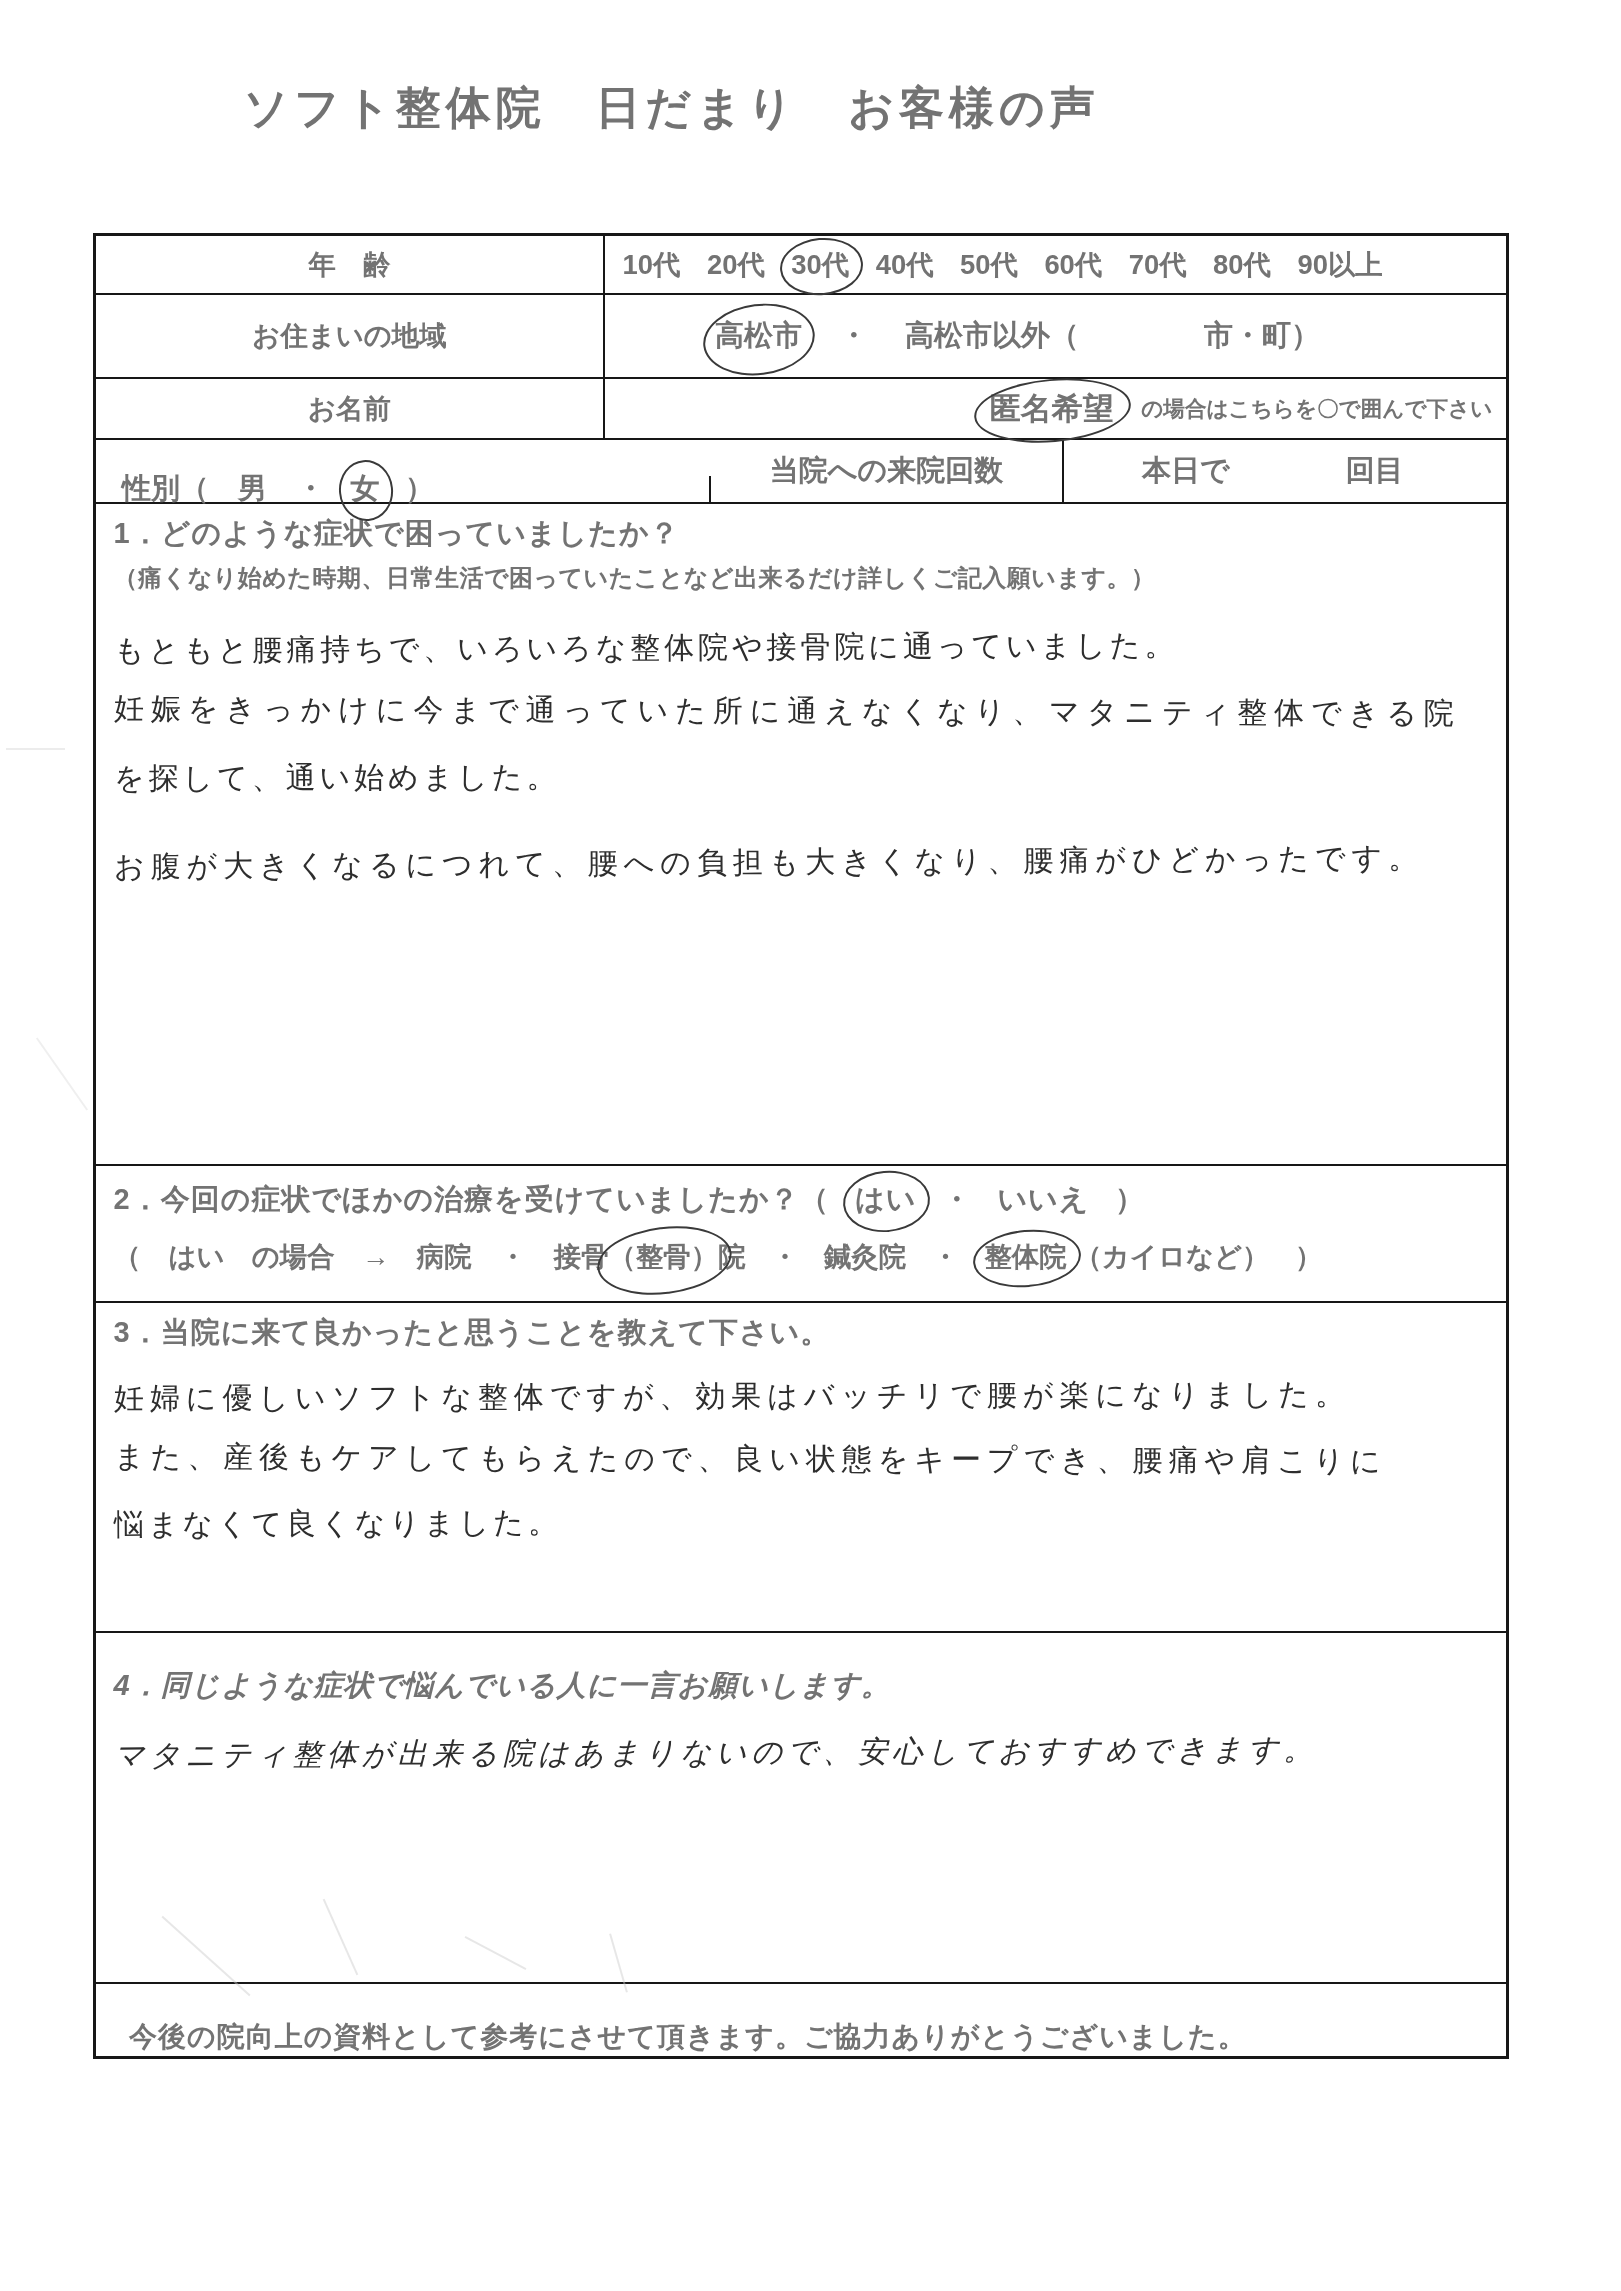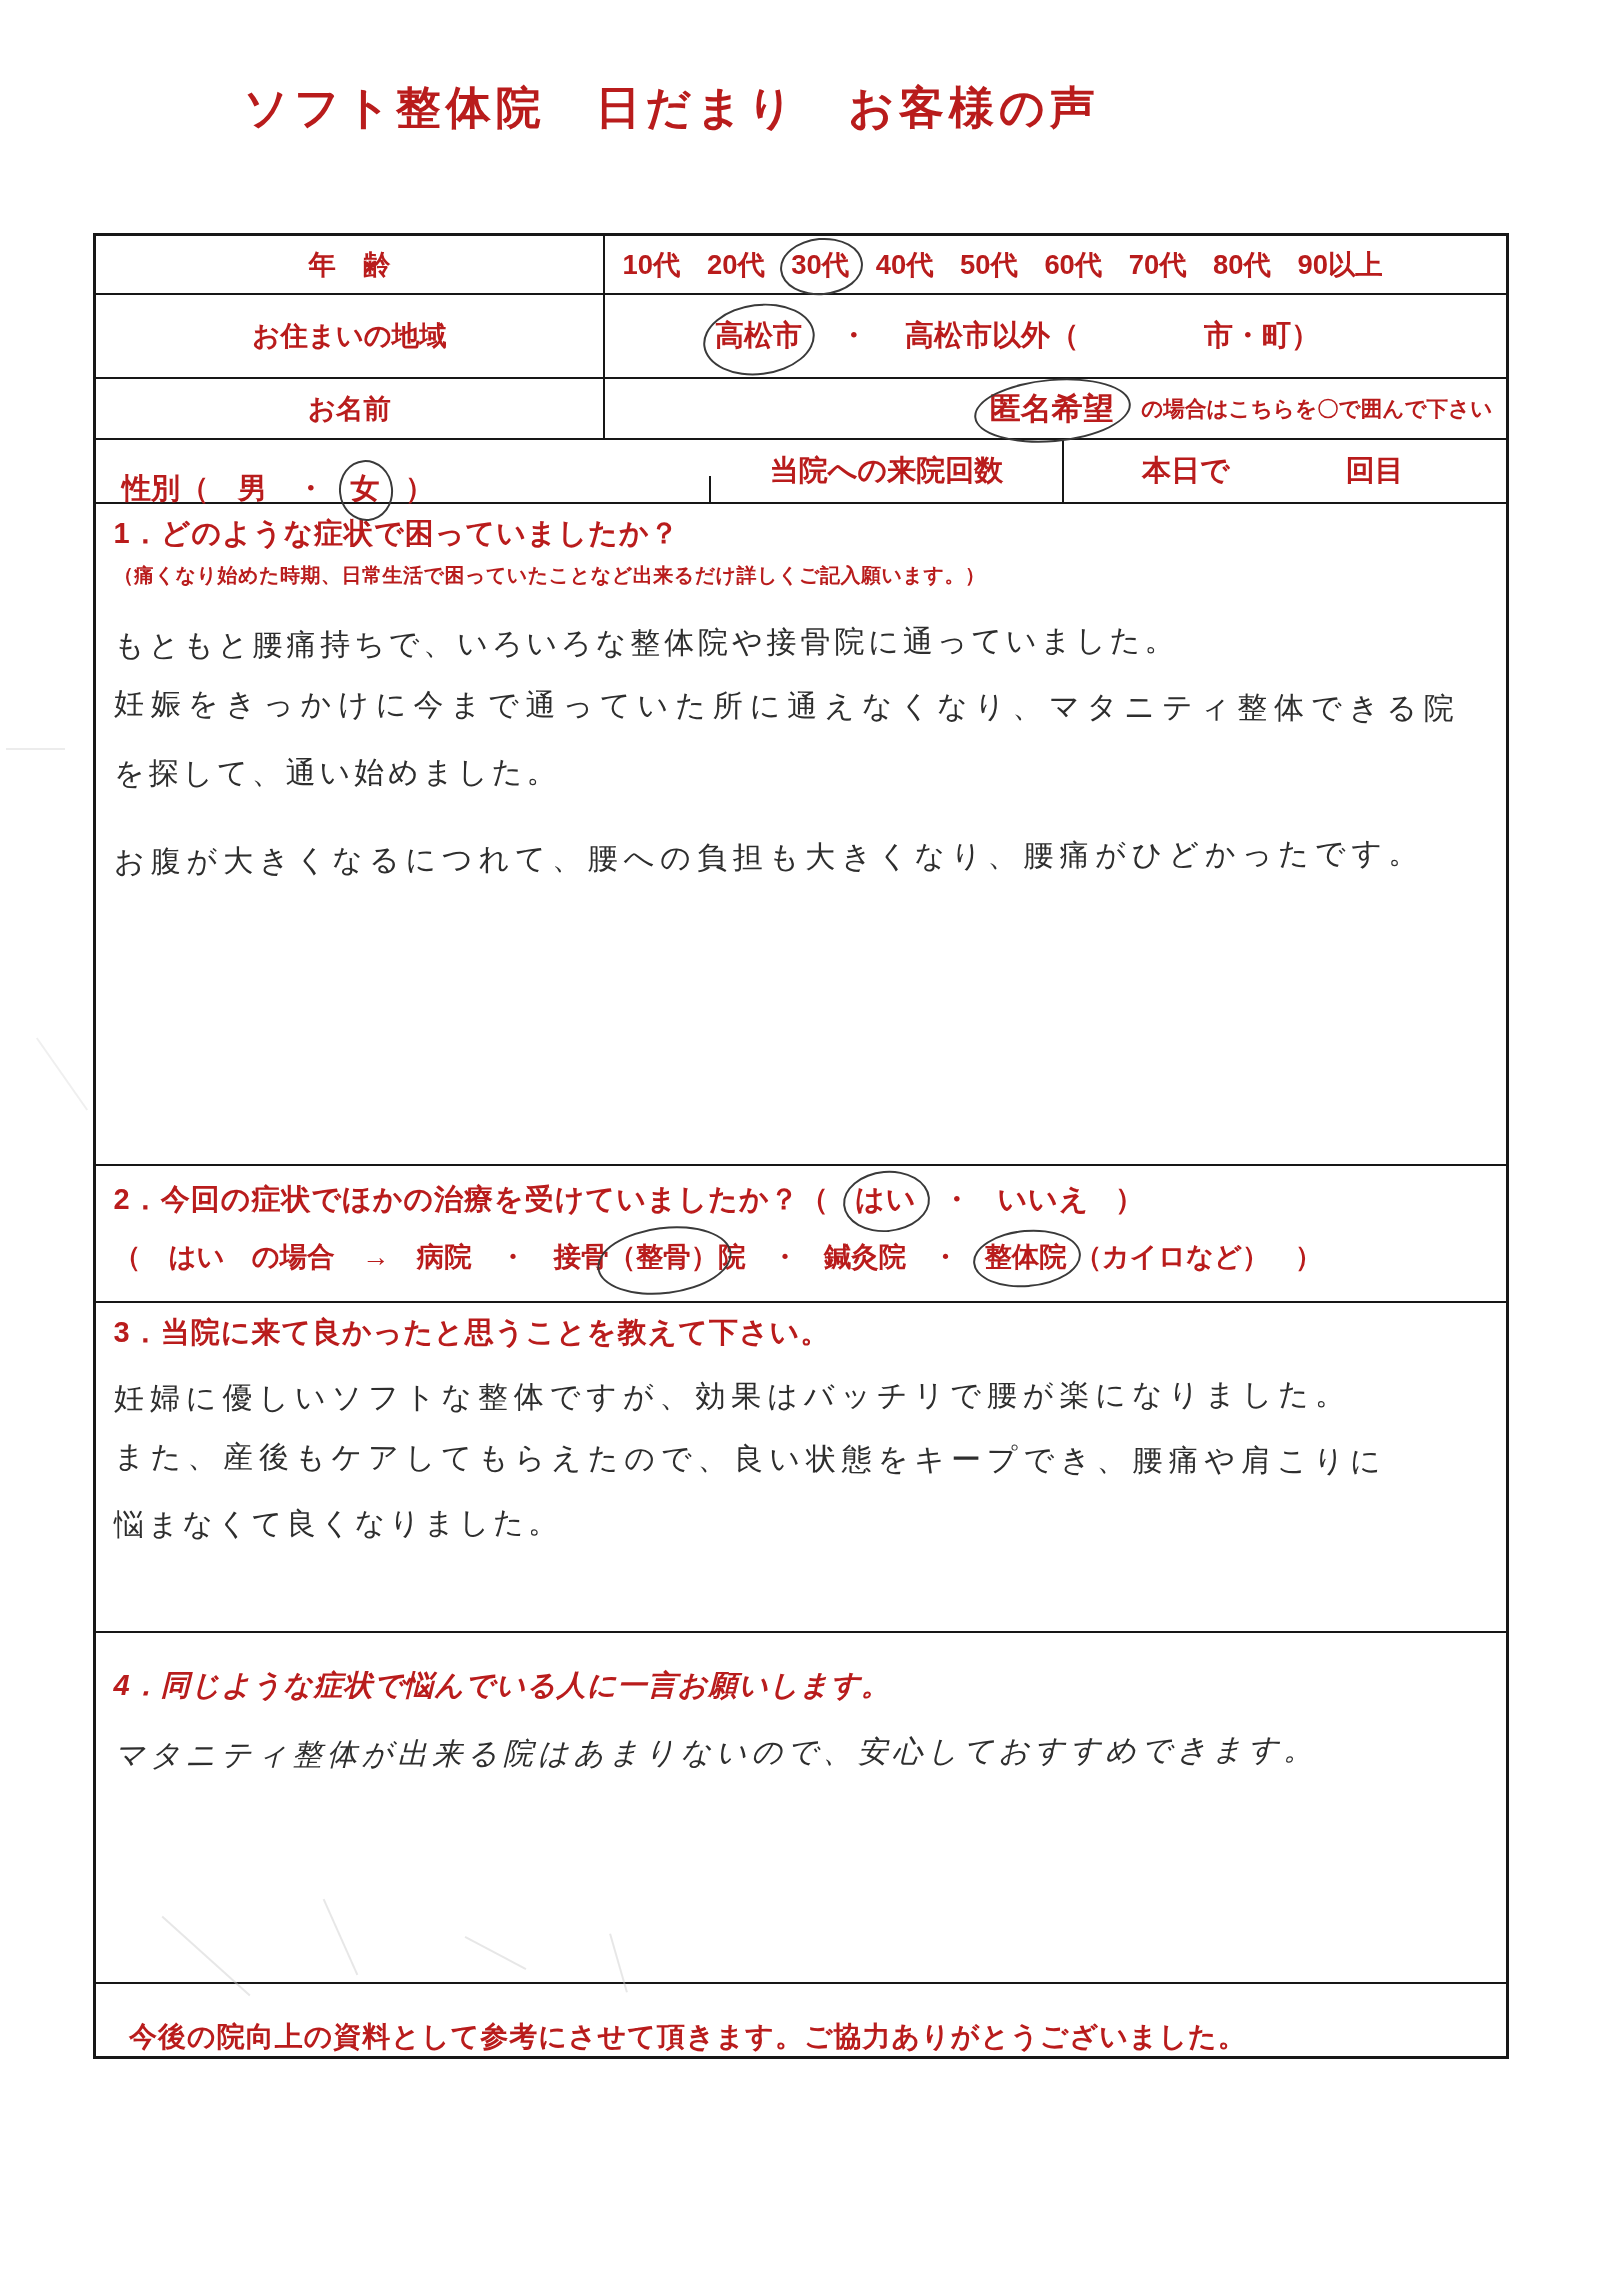--- a/index.html
+++ b/index.html
@@ -3,21 +3,21 @@
 <meta charset="utf-8">
 <style>
   html,body{margin:0;padding:0;background:#ffffff;}
   .sheet{
     position:relative;
     width:1621px;height:2292px;
     background:#ffffff;
     overflow:hidden;
     font-family:"Liberation Sans",sans-serif;
   }
-  .printed{font-family:"Liberation Sans",sans-serif;font-weight:700;color:#b91c1c;}
+  .printed{font-family:"Liberation Sans",sans-serif;font-weight:700;color:#737373;}
   .hand{
     font-family:"DejaVu Sans",sans-serif;font-weight:400;color:#2e2e2e;
     letter-spacing:3.9px;
   }
   .title{
     position:absolute;left:243px;top:78px;
     font-size:45px;letter-spacing:4.9px;white-space:nowrap;
   }
   .form{
     position:absolute;left:93px;top:233px;width:1416px;
@@ -52,21 +52,21 @@
   .g1{width:615px;border-right:2px solid #171717;padding-left:26px;flex:none;margin-top:36px;}
   .g2{width:353px;border-right:2px solid #171717;justify-content:center;flex:none;}
   .g3{flex:1;padding-left:78px;gap:116px;align-items:center;}
   .sect{box-sizing:border-box;border-bottom:2.9px solid #171717;padding:9.8px 15.7px 0 17.6px;}
   .sect-q1{height:662px;}
   .sect-q2{height:137px;padding-top:13.7px;}
   .sect-q3{height:330px;}
   .sect-q4{height:351px;padding-top:33px;font-style:italic;}
   .sect-footer{height:72px;border-bottom:none;display:flex;align-items:flex-end;padding-left:33px;}
   .q-head{font-size:29px;letter-spacing:1px;}
-  .q-sub{font-size:20px;margin-top:7.8px;letter-spacing:0.5px;}
+  .q-sub{font-size:24px;margin-top:7.8px;letter-spacing:0.5px;}
   .hline{font-size:30px;white-space:nowrap;}
   .q1-l1{margin-top:33px;transform:rotate(-0.3deg);}
   .q1-l2{margin-top:23.5px;letter-spacing:6.9px;transform:rotate(0.2deg);}
   .q1-l3{margin-top:23.5px;transform:rotate(-0.2deg);}
   .q1-l4{margin-top:45px;letter-spacing:5.9px;transform:rotate(-0.4deg);}
   .q3-l1{margin-top:23.5px;letter-spacing:5.9px;transform:rotate(-0.2deg);}
   .q3-l2{margin-top:21.6px;letter-spacing:5.9px;transform:rotate(0.2deg);}
   .q3-l3{margin-top:21.6px;transform:rotate(-0.3deg);}
   .q4-l1{margin-top:25.5px;letter-spacing:4.9px;transform:rotate(-0.3deg);}
   .q2line{display:flex;align-items:flex-end;}

